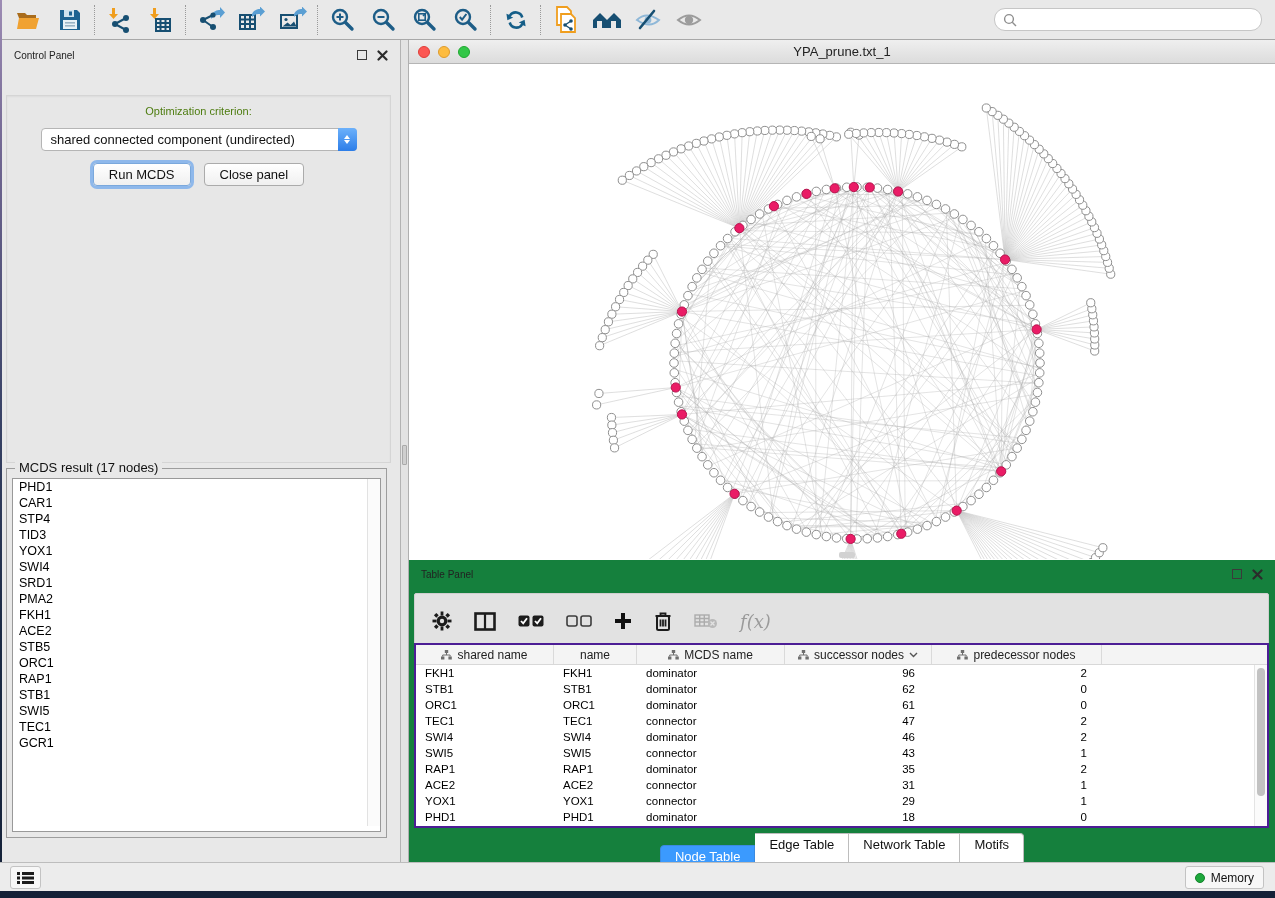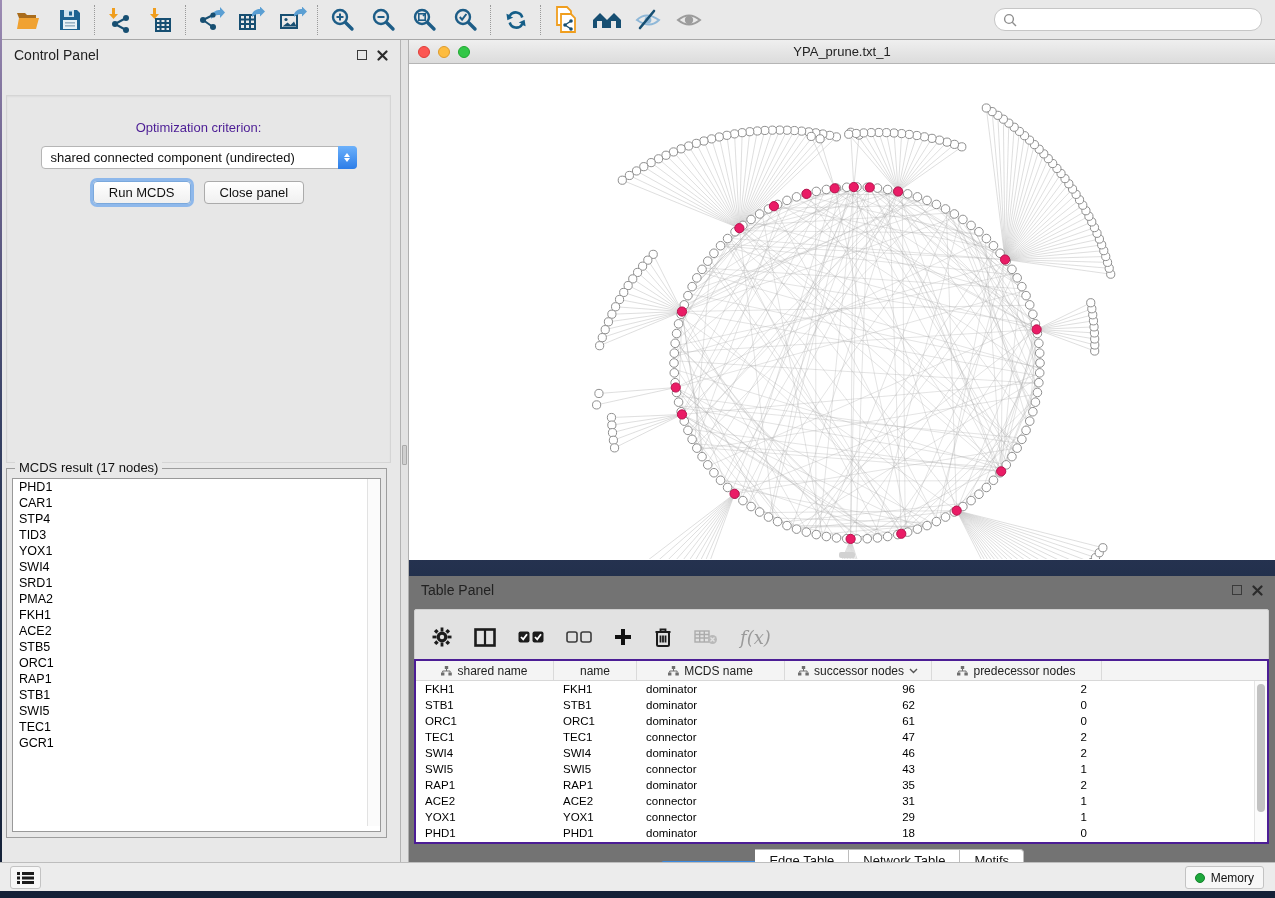--- a/index.html
+++ b/index.html
@@ -13,31 +13,31 @@
   .toolbar { position:absolute; left:2px; top:0; width:1273px; height:40px; background:#e9e9e9;
     border-bottom:1px solid #a8a8a8; display:flex; align-items:center; padding-left:6px; }
   .tb-btn { width:41px; height:34px; display:flex; align-items:center; justify-content:center; cursor:default; }
   .tb-sep { width:1px; height:30px; border-left:1px dotted #9a9a9a; margin:0 4px; }
   .search-wrap { position:absolute; right:13px; top:8px; width:268px; height:23px; background:#fff;
     border:1px solid #c6c6c6; border-radius:11px; display:flex; align-items:center; padding-left:8px; }
   
   .control-panel { position:absolute; left:2px; top:40px; width:399px; height:822px; background:#e8e8e8;
     border-right:1px solid #b3b3b3; }
   .panel-titlebar { height:30px; display:flex; align-items:center; padding:0 12px; }
-  .panel-title { font-size:14px; color:#222; }
+  .panel-title { font-size:10px; color:#222; }
   .panel-title-icons { margin-left:auto; display:flex; gap:10px; align-items:center; }
   .float-box { width:10px; height:10px; border:1.5px solid #3a3a3a; background:transparent; }
   .tabs-row { display:flex; justify-content:center; margin-top:2px; }
   .tab { background:#fff; border:1px solid #b9b9b9; border-left-width:0; padding:3px 13px 4px; font-size:13px; color:#222; }
   .tab:first-child { border-left-width:1px; border-radius:4px 0 0 4px; }
   .tab:last-child { border-radius:0 4px 4px 0; }
   .tab.active { background:#3b9afe; border-color:#3b8ae0; color:#fff; }
   .cp-content { position:absolute; left:4px; top:55px; width:385px; height:368px; background:#e7e7e7;
     border:1px solid #d5d5d5; box-shadow:inset 0 1px 2px rgba(0,0,0,0.05); }
-  .opt-label { text-align:center; margin-top:24px; font-size:13px; color:#4c1d95; }
+  .opt-label { text-align:center; margin-top:9px; font-size:11px; color:#4d7c0f; }
   .select-box { margin:11px auto 0; width:316px; height:23px; background:#fff; border:1px solid #b5b5b5;
     border-radius:4px; display:flex; align-items:center; position:relative; }
   .select-value { padding-left:9px; font-size:13px; color:#111; flex:1; white-space:nowrap; overflow:hidden; }
   .select-stepper { width:19px; height:23px; margin-right:-1px; border-radius:0 4px 4px 0;
     background:linear-gradient(180deg,#6cb1fb,#2c7de8); display:flex; flex-direction:column;
     align-items:center; justify-content:center; gap:1px; }
   .chev { width:0; height:0; border-left:3.5px solid transparent; border-right:3.5px solid transparent; }
   .chev.up { border-bottom:4px solid #fff; }
   .chev.dn { border-top:4px solid #fff; }
   .btn-row { display:flex; justify-content:center; gap:13px; margin-top:12px; }
@@ -61,21 +61,21 @@
     display:flex; align-items:center; position:relative; }
   .lights { display:flex; gap:8px; margin-left:9px; }
   .light { width:12px; height:12px; border-radius:50%; }
   .light.red { background:#fc5753; border:0.5px solid #df3e38; }
   .light.yellow { background:#fdbc40; border:0.5px solid #de9b2d; }
   .light.green { background:#33c748; border:0.5px solid #1fa830; }
   .net-title { position:absolute; left:0; right:0; text-align:center; font-size:13px; color:#222; }
   .net-canvas { position:relative; width:866px; height:495px; background:#fff; }
   .canvas-grip { position:absolute; left:430px; bottom:1px; width:16px; height:6px; background:#d2d2d2; border-radius:2px; }
   
-  .table-panel { position:absolute; left:409px; top:576px; width:866px; height:302px; background:#737373; }
+  .table-panel { position:absolute; left:409px; top:560px; width:866px; height:302px; background:#15803d; }
   .tp-toolbar { position:absolute; left:5px; top:33px; width:855px; height:56px; background:#e2e2e2;
     border:1px solid #cfcfcf; border-radius:2px; display:flex; align-items:center; padding-left:17px; gap:22px; }
   .tp-icon { display:flex; align-items:center; justify-content:center; }
   .tp-icon.disabled { opacity:0.38; }
   .fx { font-family:"DejaVu Serif", serif; font-style:italic; font-size:18px; color:#9a9a9a; }
   .node-table { position:absolute; left:5px; top:83px; width:855px; height:185px; background:#fff;
     border:2px solid #4c1d95; overflow:hidden; }
   .nt-header { display:flex; height:20px; background:#f4f4f4; border-bottom:1px solid #d8d8d8; }
   .th { display:flex; align-items:center; justify-content:center; gap:5px; border-right:1px solid #dadada;
     font-size:12px; color:#222; overflow:hidden; white-space:nowrap; }

